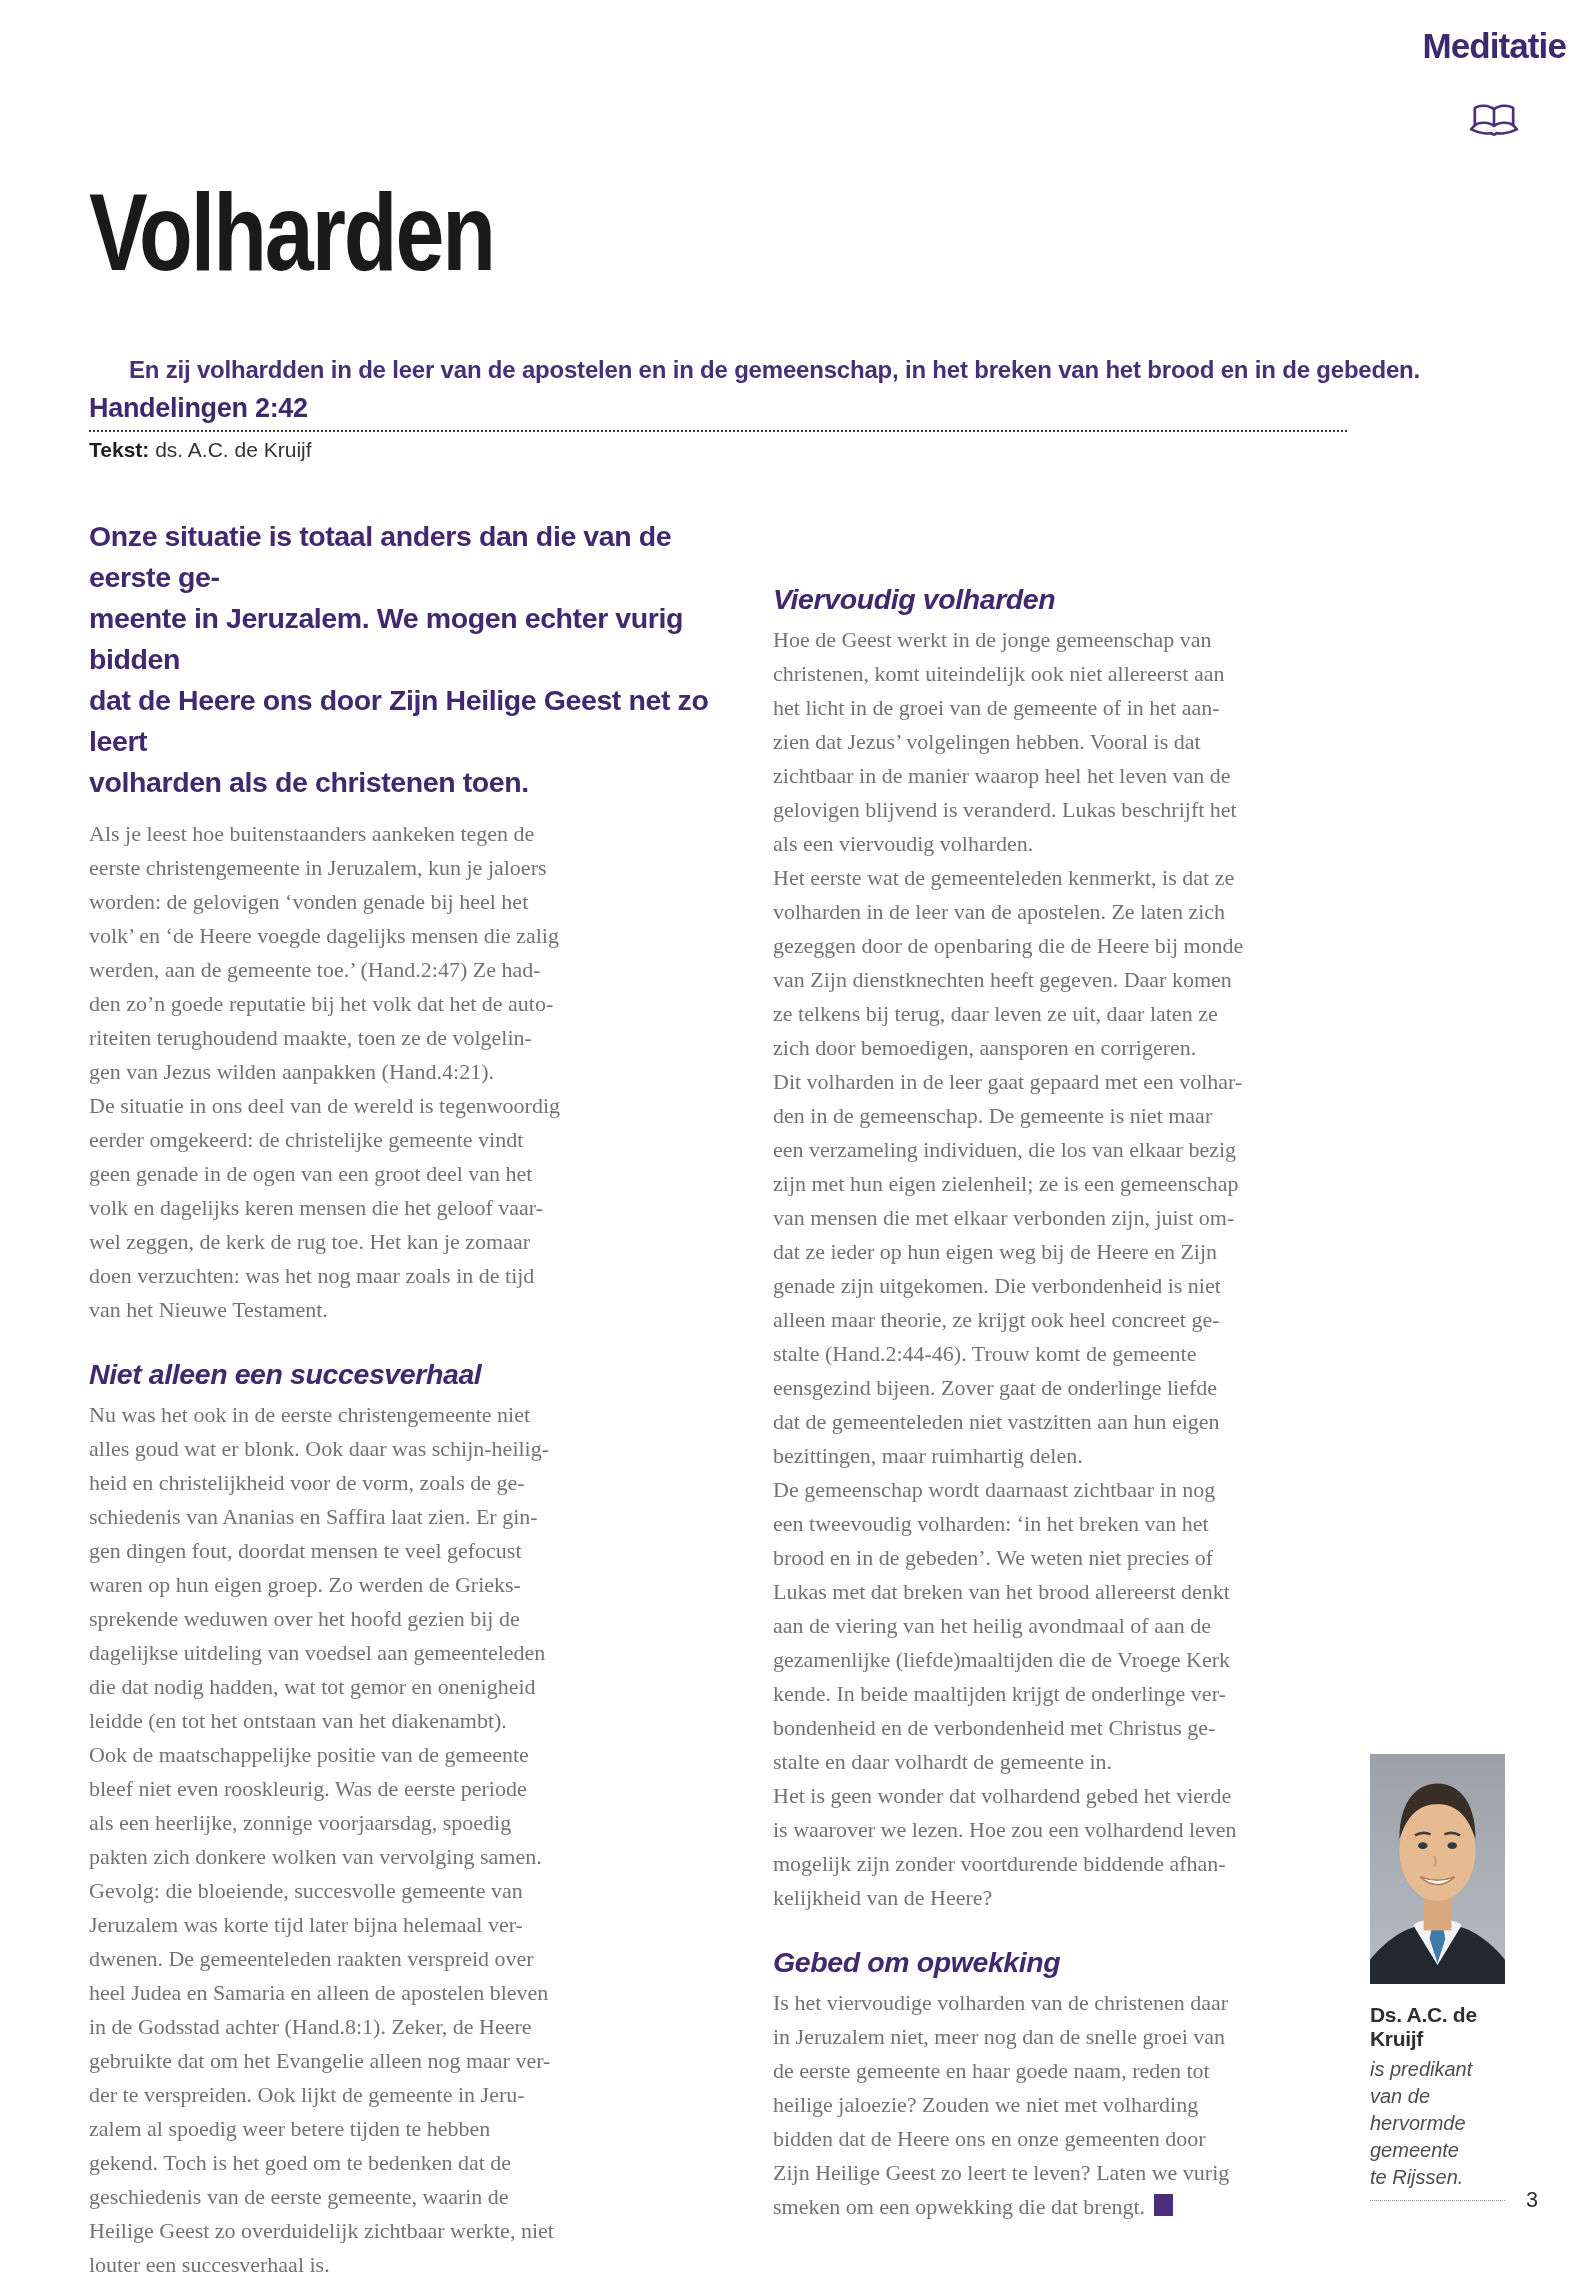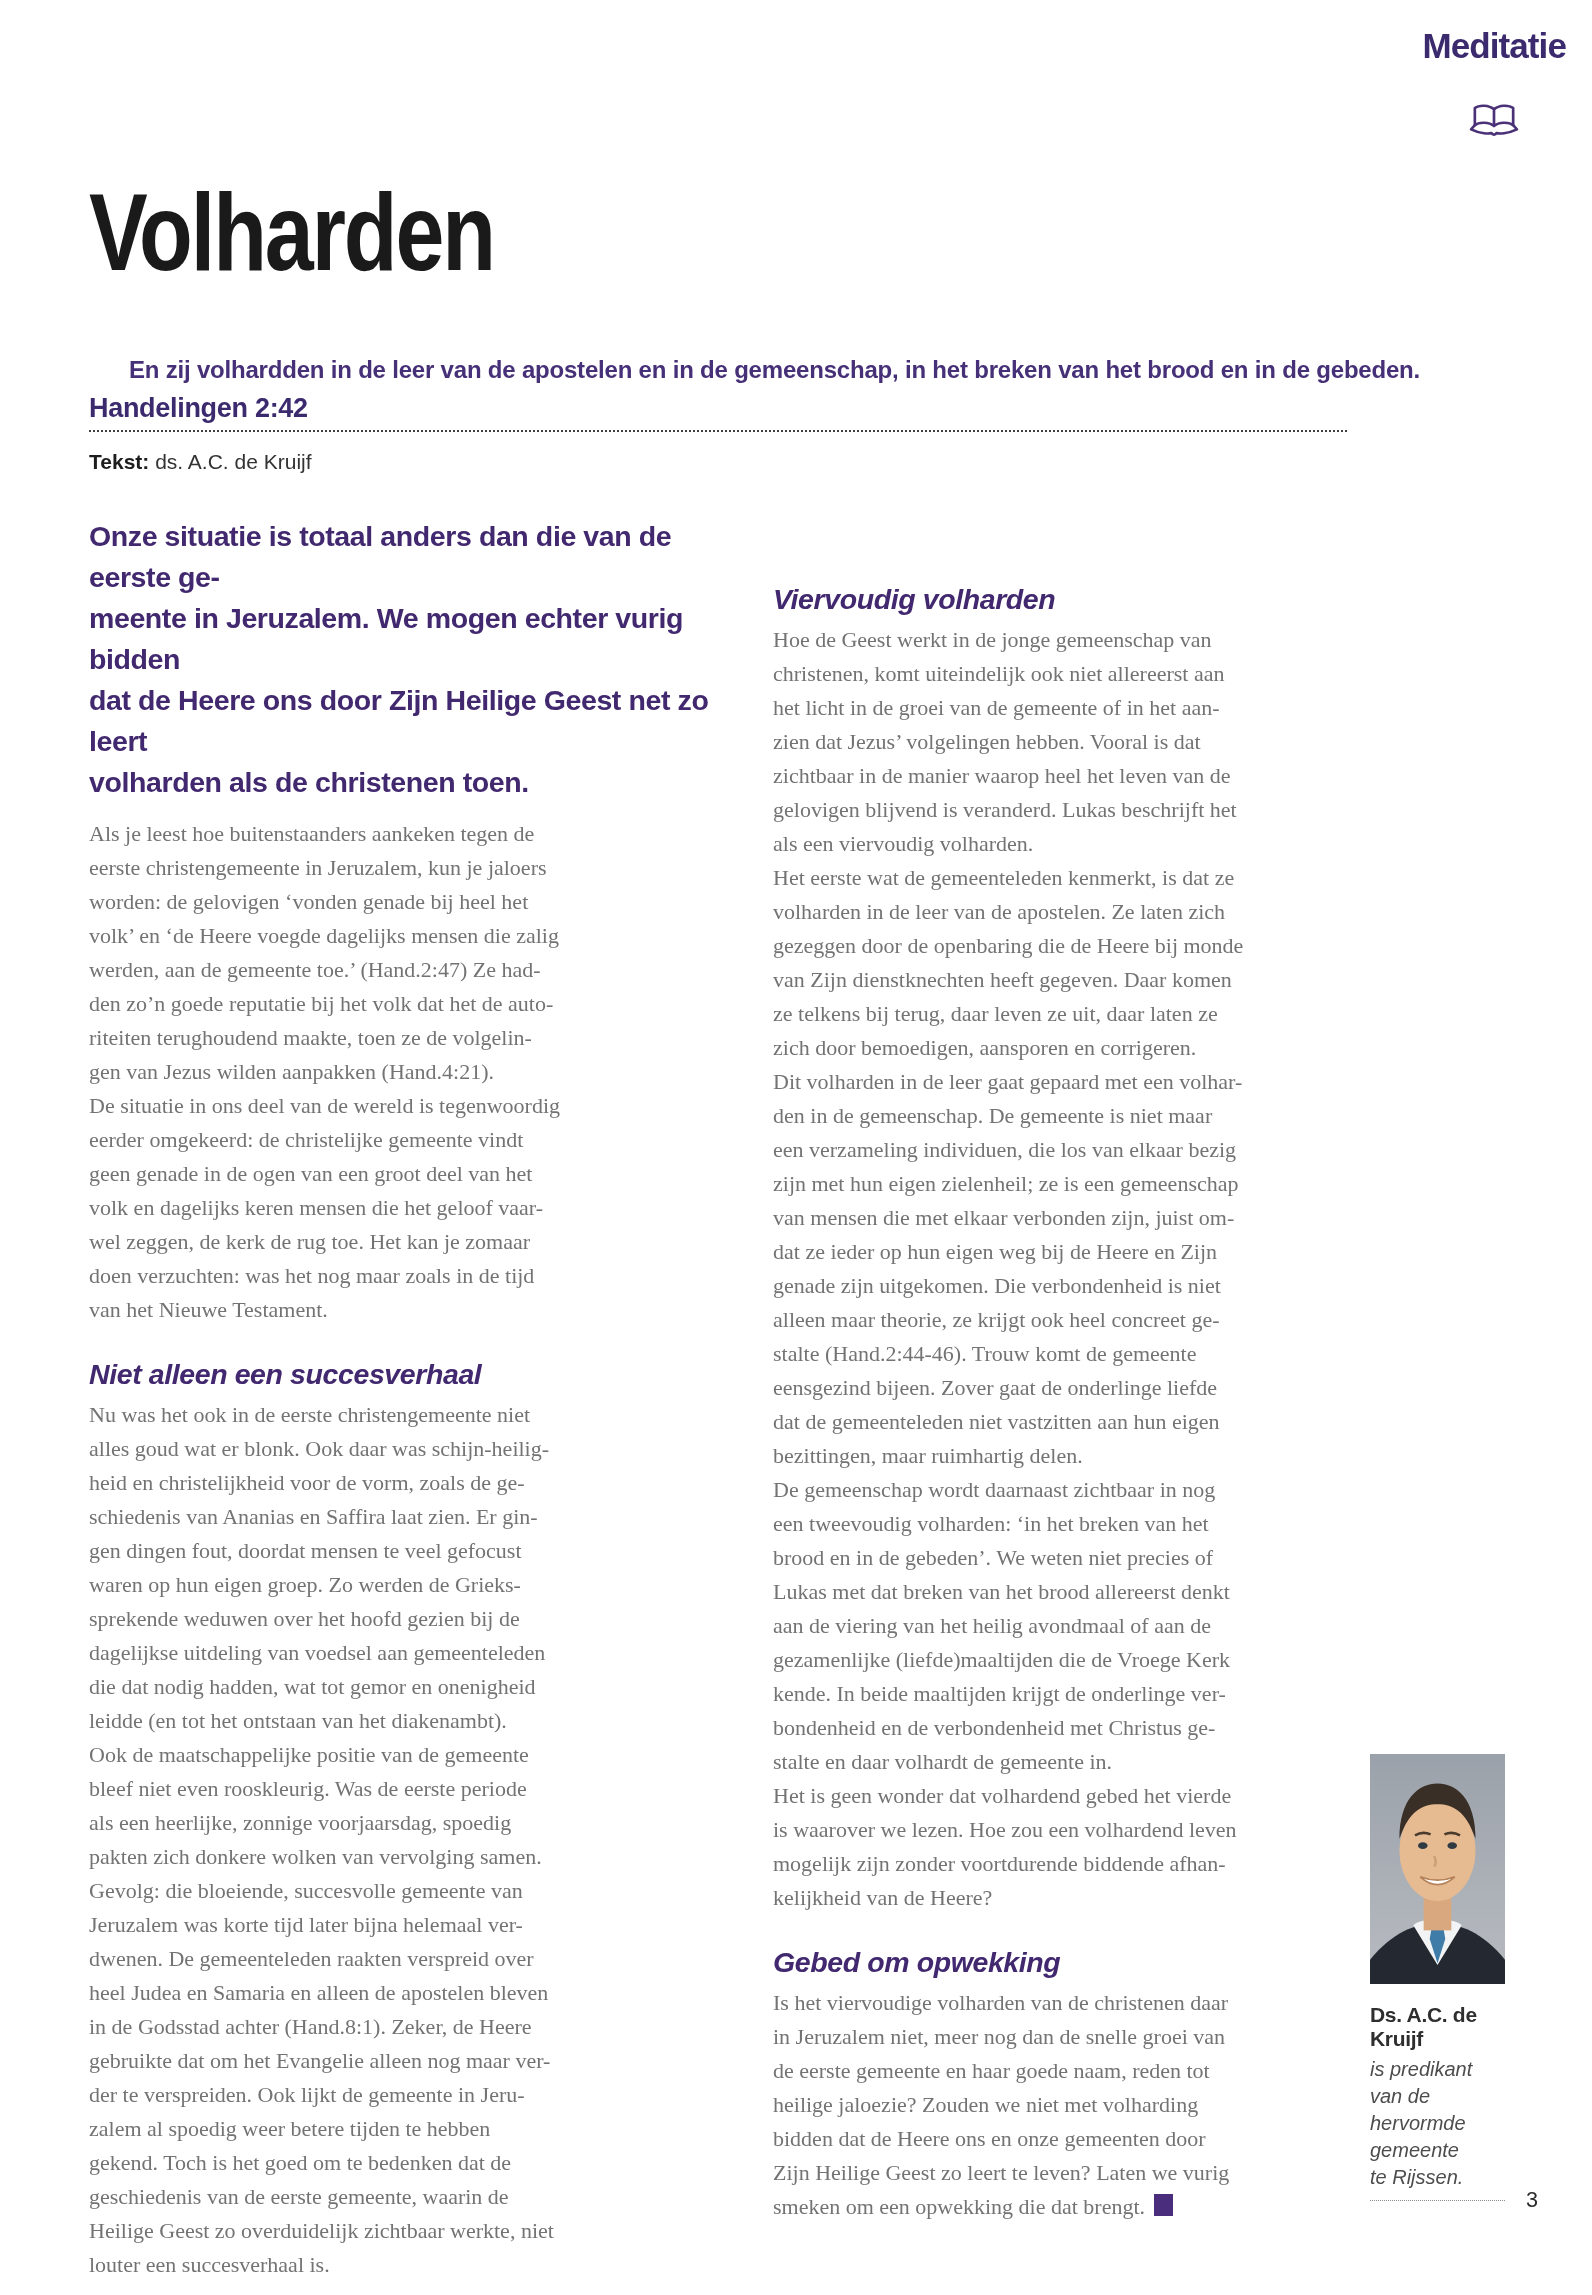--- a/index.html
+++ b/index.html
@@ -36,21 +36,21 @@
   }
   .lead-ref{
     position:absolute;left:89px;top:393px;
     color:#3c2a6e;font-size:27px;font-weight:800;letter-spacing:-0.3px;
   }
   .rule-dotted{
     position:absolute;left:89px;top:430px;width:1258px;height:0;
     border-bottom:2.6px dotted #3f3f3f;
   }
   .byline{
-    position:absolute;left:89px;top:450px;font-size:21px;color:#333;
+    position:absolute;left:89px;top:438px;font-size:21px;color:#333;
   }
   .byline b{font-weight:800;color:#1d1d1d;}
   
   .cols{
     position:absolute;left:89px;top:516px;
     display:flex;gap:26px;align-items:center;
   }
   .col1{width:658px;}
   .col2{width:604px;}
   .intro{

